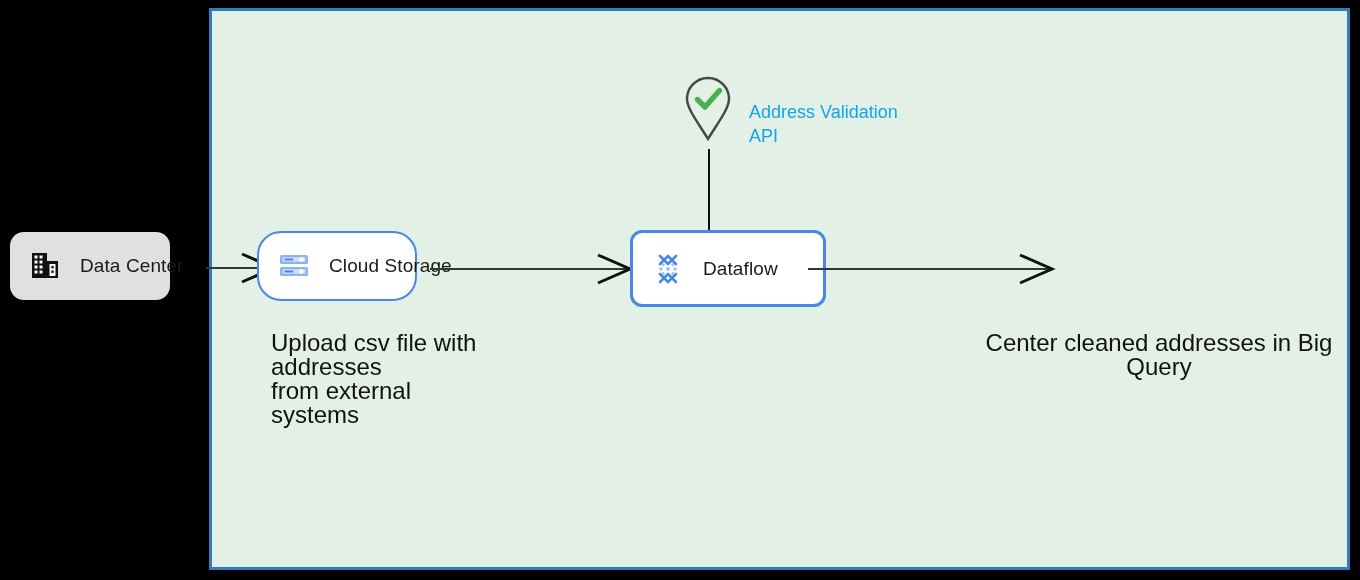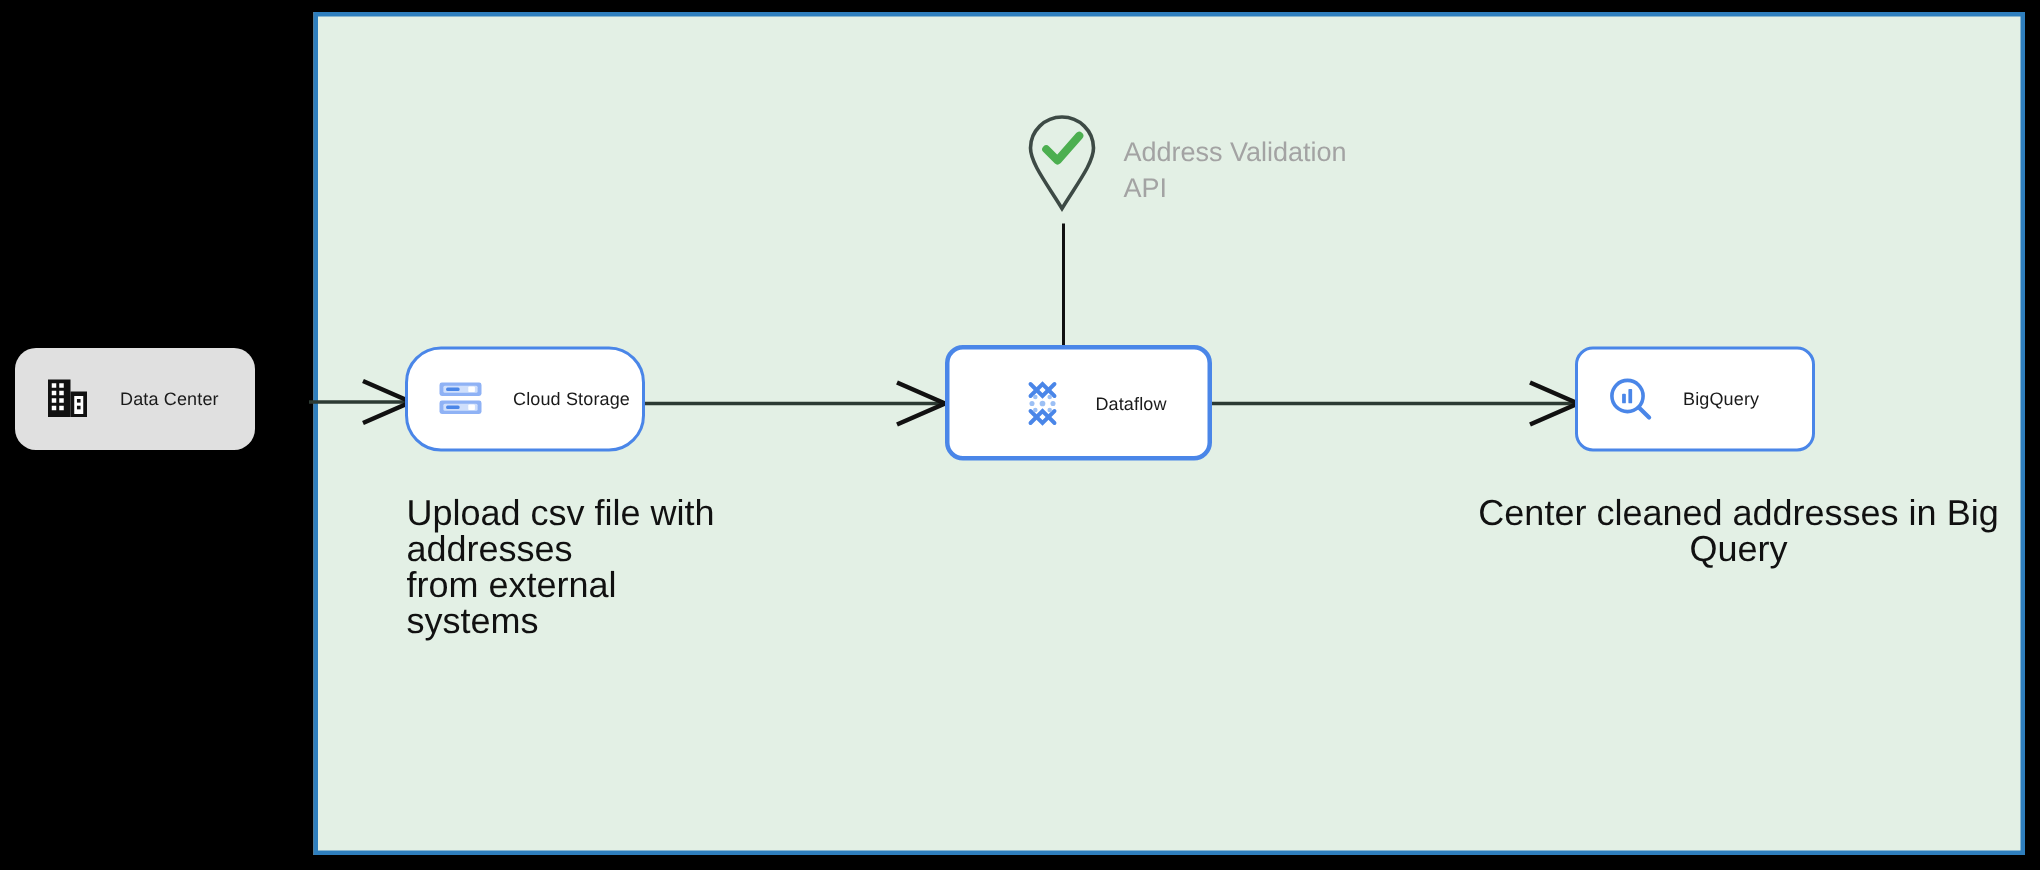--- a/index.html
+++ b/index.html
@@ -57,43 +57,44 @@
     flex: 0 0 auto;
     margin-left: 18px;
     width: 34px;
     height: 34px;
     display: flex;
     align-items: center;
     justify-content: center;
   }
   .node-label {
     margin-left: 18px;
-    font-size: 12px;
+    font-size: 19px;
     color: #1a1a1a;
     white-space: nowrap;
     letter-spacing: .1px;
   }
 
   
   .caption {
     position: absolute;
     font-size: 24px;
     line-height: 24px;
     color: #111111;
     white-space: pre-line;
   }
   .caption-center { text-align: center; }
 
   
   .pin-label {
     position: absolute;
     font-size: 18px;
     line-height: 23.5px;
-    color: #a3a3a3;
+    color: #0ea5e9;
     white-space: pre-line;
+    margin-top: 11px;
   }
 
   
   .connector {
     position: absolute;
     overflow: visible;
   }
   .vline {
     position: absolute;
     background: #111111;
@@ -128,21 +129,21 @@
         <rect x="4.5" y="18.5" width="3" height="3" fill="#ffffff"></rect>
         <rect x="9.5" y="18.5" width="3" height="3" fill="#ffffff"></rect>
         <rect x="19.5" y="12" width="6" height="12" fill="#ffffff"></rect>
         <rect x="21.3" y="14" width="2.4" height="2.4" fill="#111111"></rect>
         <rect x="21.3" y="18.5" width="2.4" height="2.4" fill="#111111"></rect>
       </svg>
     </span>
     <span class="node-label">Data Center</span>
   </div>
 
-  <div class="node node-white" style="left:270px; top:231px; width:160px; height:70px;border-radius:24px;">
+  <div class="node node-white" style="left:257px; top:231px; width:160px; height:70px;border-radius:24px;">
     <span class="node-icon">
       <svg width="30" height="26" viewBox="0 0 30 26">
         <rect x="1" y="2" width="28" height="9" rx="1.6" fill="#8fb2f5"></rect>
         <rect x="3.6" y="4.2" width="22.8" height="4.6" rx="1" fill="#cfdffc"></rect>
         <rect x="5.4" y="5.4" width="9" height="2.2" rx="1" fill="#4a86e8"></rect>
         <rect x="20.2" y="4.6" width="4.4" height="3.8" rx="0.8" fill="#ffffff"></rect>
         <rect x="1" y="14" width="28" height="9" rx="1.6" fill="#8fb2f5"></rect>
         <rect x="3.6" y="16.2" width="22.8" height="4.6" rx="1" fill="#cfdffc"></rect>
         <rect x="5.4" y="17.4" width="9" height="2.2" rx="1" fill="#4a86e8"></rect>
         <rect x="20.2" y="16.6" width="4.4" height="3.8" rx="0.8" fill="#ffffff"></rect>
@@ -160,21 +161,21 @@
 
   <div style="position:absolute; left:684px; top:76px;">
     <svg width="48" height="66" viewBox="0 0 48 66">
       <path d="M 24 2 C 35.6 2 45 11.3 45 22.7 C 45 33 33 48 24 63 C 15 48 3 33 3 22.7 C 3 11.3 12.4 2 24 2 Z" fill="none" stroke="#3d4a45" stroke-width="2.4"></path>
       <path d="M 13.5 23.5 L 21 31 L 35.5 14.5" fill="none" stroke="#4caf50" stroke-width="5.4" stroke-linecap="round" stroke-linejoin="round"></path>
     </svg>
   </div>
   <div class="pin-label" style="left:749px; top:90px;">Address Validation
 API</div>
 
-  <div class="node node-white node-selected" style="left:630px; top:230px; width:178px; height:77px;justify-content:center;">
+  <div class="node node-white node-selected" style="left:630px; top:230px; width:196px; height:77px;">
     <span class="node-icon">
       <svg width="32" height="32" viewBox="0 0 32 32">
         <path d="M 8 3 L 16 11 L 24 3" fill="none" stroke="#4a86e8" stroke-width="2.6" stroke-linecap="round"></path>
         <path d="M 8 11 L 16 3 L 24 11" fill="none" stroke="#4a86e8" stroke-width="2.6" stroke-linecap="round"></path>
         <path d="M 8 29 L 16 21 L 24 29" fill="none" stroke="#4a86e8" stroke-width="2.6" stroke-linecap="round"></path>
         <path d="M 8 21 L 16 29 L 24 21" fill="none" stroke="#4a86e8" stroke-width="2.6" stroke-linecap="round"></path>
         <circle cx="16" cy="16" r="1.9" fill="#9cc0f5"></circle>
         <circle cx="9" cy="16" r="1.7" fill="#9cc0f5"></circle>
         <circle cx="23" cy="16" r="1.7" fill="#9cc0f5"></circle>
         <circle cx="11.2" cy="11.6" r="1.5" fill="#9cc0f5"></circle>
@@ -184,31 +185,20 @@
       </svg>
     </span>
     <span class="node-label">Dataflow</span>
   </div>
 
   <svg class="connector" style="left:808px; top:251px;" width="246" height="36" viewBox="0 0 246 36">
     <line x1="0" y1="18" x2="242" y2="18" stroke="#2c3a33" stroke-width="2.2"></line>
     <path d="M 212 4 L 244 18 L 212 32" fill="none" stroke="#111111" stroke-width="3"></path>
   </svg>
 
-  <div class="node node-white" style="left:1050px; top:231px; width:160px; height:70px;">
-    <span class="node-icon">
-      <svg width="30" height="30" viewBox="0 0 30 30">
-        <circle cx="13" cy="13" r="10.4" fill="none" stroke="#4a86e8" stroke-width="2.4"></circle>
-        <rect x="9.4" y="11.5" width="2.5" height="6.4" rx="0.6" fill="#4a86e8"></rect>
-        <rect x="13.6" y="8.3" width="2.5" height="9.6" rx="0.6" fill="#4a86e8"></rect>
-        <line x1="20.6" y1="20.6" x2="27.4" y2="27.4" stroke="#4a86e8" stroke-width="2.8" stroke-linecap="round"></line>
-      </svg>
-    </span>
-    <span class="node-label">BigQuery</span>
-  </div>
 
   <div class="caption" style="left:271px; top:331px; width:300px;">Upload csv file with
 addresses
 from external
 systems</div>
 
 
   <div class="caption caption-center" style="left:960px; top:331px; width:398px;">Center cleaned addresses in Big Query</div>
 
 </div>

